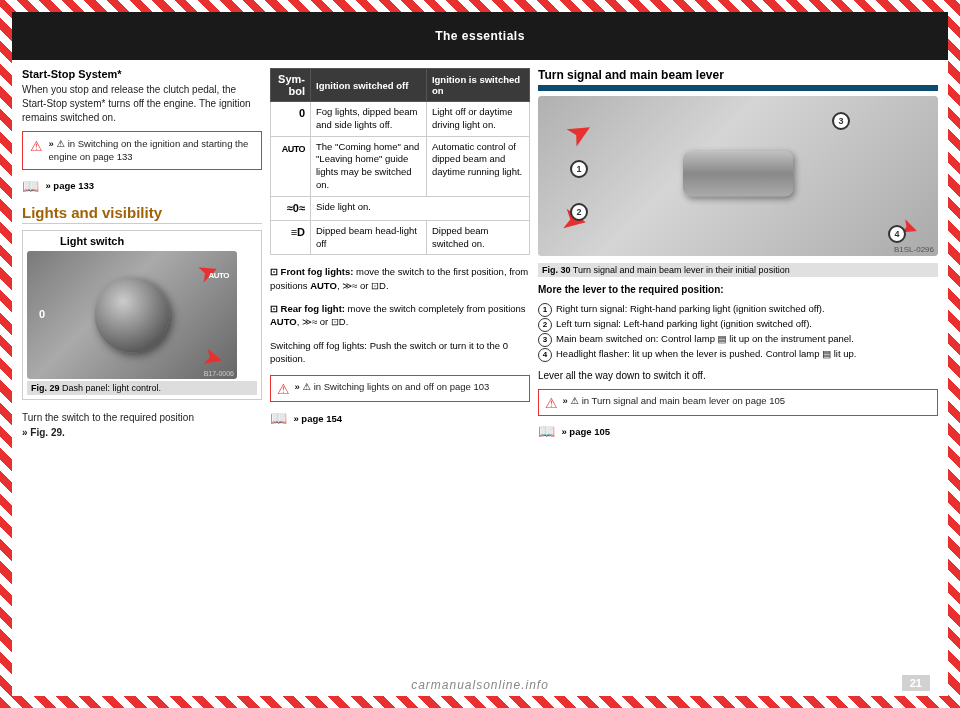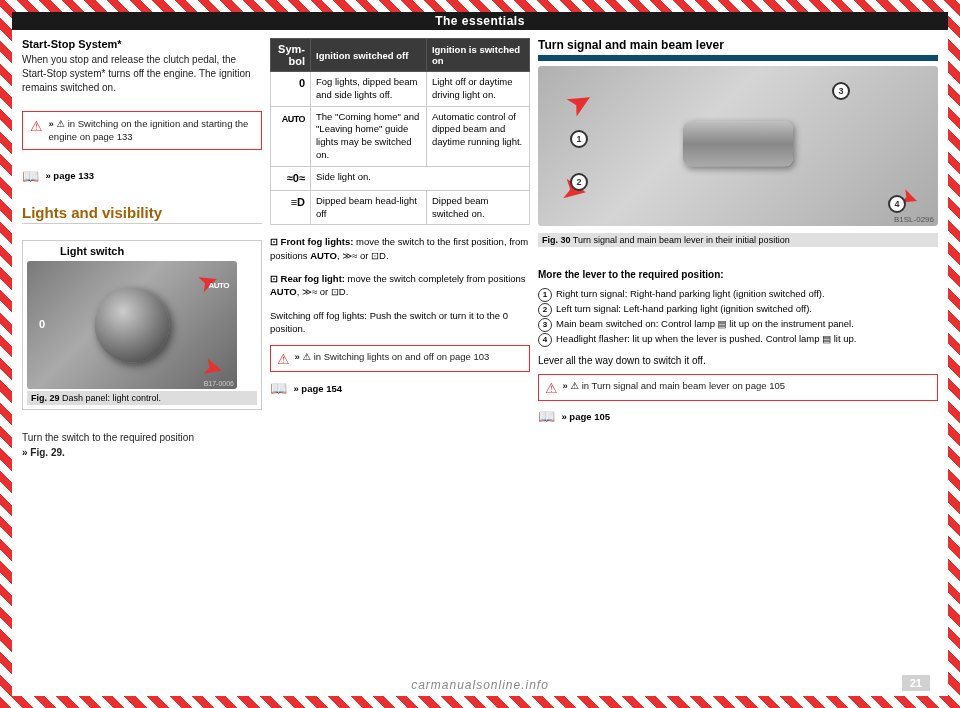--- a/index.html
+++ b/index.html
@@ -32,40 +32,40 @@
       position: relative;
       display: flex;
       flex-direction: column;
     }
 
     
     .header-bar {
       background: #1a1a1a;
       color: #fff;
       text-align: center;
-      padding: 2px 0;
+      padding: 17px 0;
       font-size: 12px;
       font-weight: bold;
       letter-spacing: 0.5px;
     }
 
     .main-content {
       display: flex;
       flex: 1;
       padding: 8px 10px;
       gap: 8px;
     }
 
     
     .left-col {
       width: 240px;
       flex-shrink: 0;
       display: flex;
       flex-direction: column;
-      gap: 16px;
+      gap: 6px;
     }
 
     .section-title {
       font-size: 11px;
       font-weight: bold;
       margin-bottom: 3px;
     }
 
     .body-text {
       font-size: 10px;
@@ -308,21 +308,21 @@
     .fig-num-label {
       font-size: 9px;
       background: #e0e0e0;
       padding: 2px 4px;
       margin-top: 2px;
     }
 
     .lever-instructions {
       font-size: 10px;
       font-weight: bold;
-      margin-top: 17px;
+      margin-top: 2px;
     }
 
     .lever-list {
       list-style: none;
       font-size: 9.5px;
       line-height: 1.5;
       margin-top: 2px;
     }
 
     .lever-list li {

